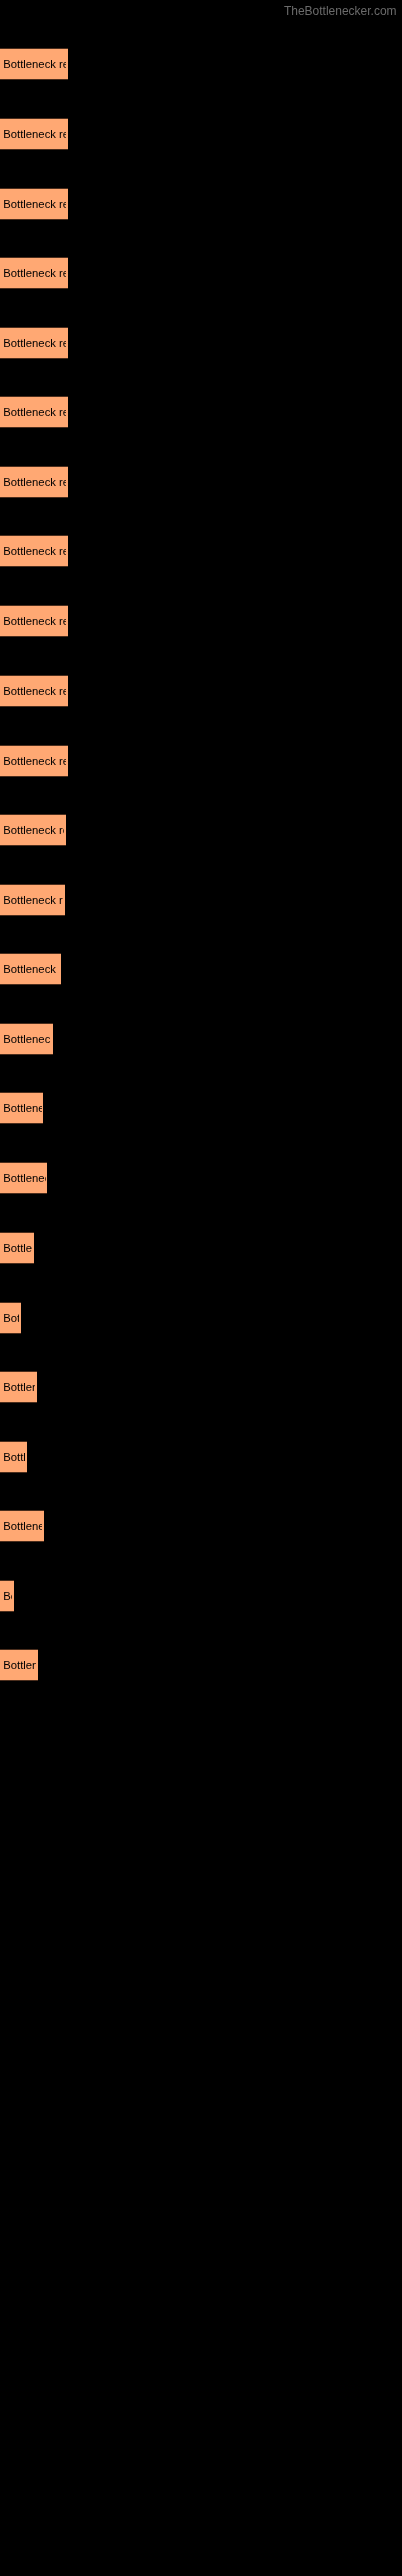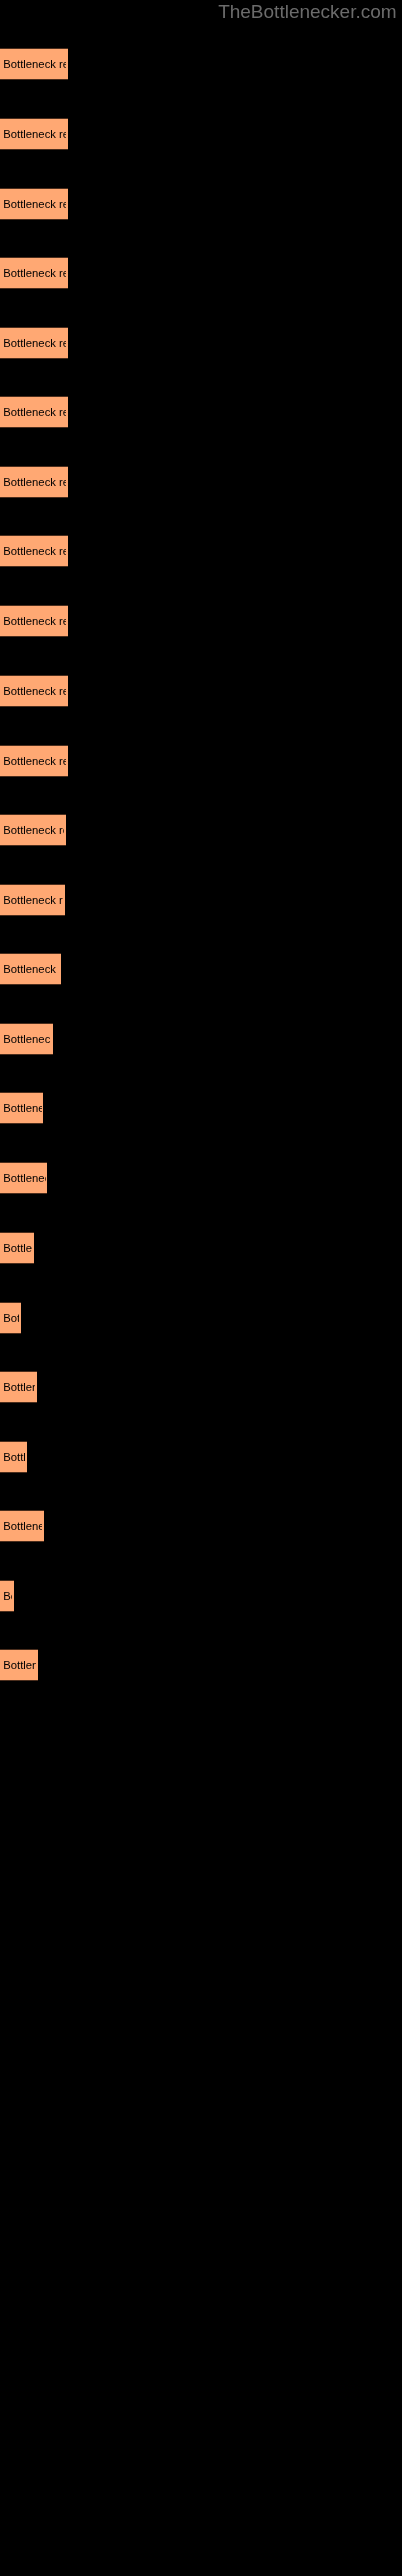--- a/index.html
+++ b/index.html
@@ -11,21 +11,21 @@
     width: 403px;
     height: 2576px;
     position: relative;
     overflow: hidden;
     font-family: "Liberation Sans", sans-serif;
   }
   #watermark {
     position: absolute;
     right: 6.4px;
     top: 0.8px;
-    font-size: 19px;
+    font-size: 12px;
     color: #6b6b6b;
     letter-spacing: 0px;
     white-space: nowrap;
     line-height: 21px;
   }
   #plot {
     position: absolute;
     left: 0;
     top: 0;
     width: 403px;

